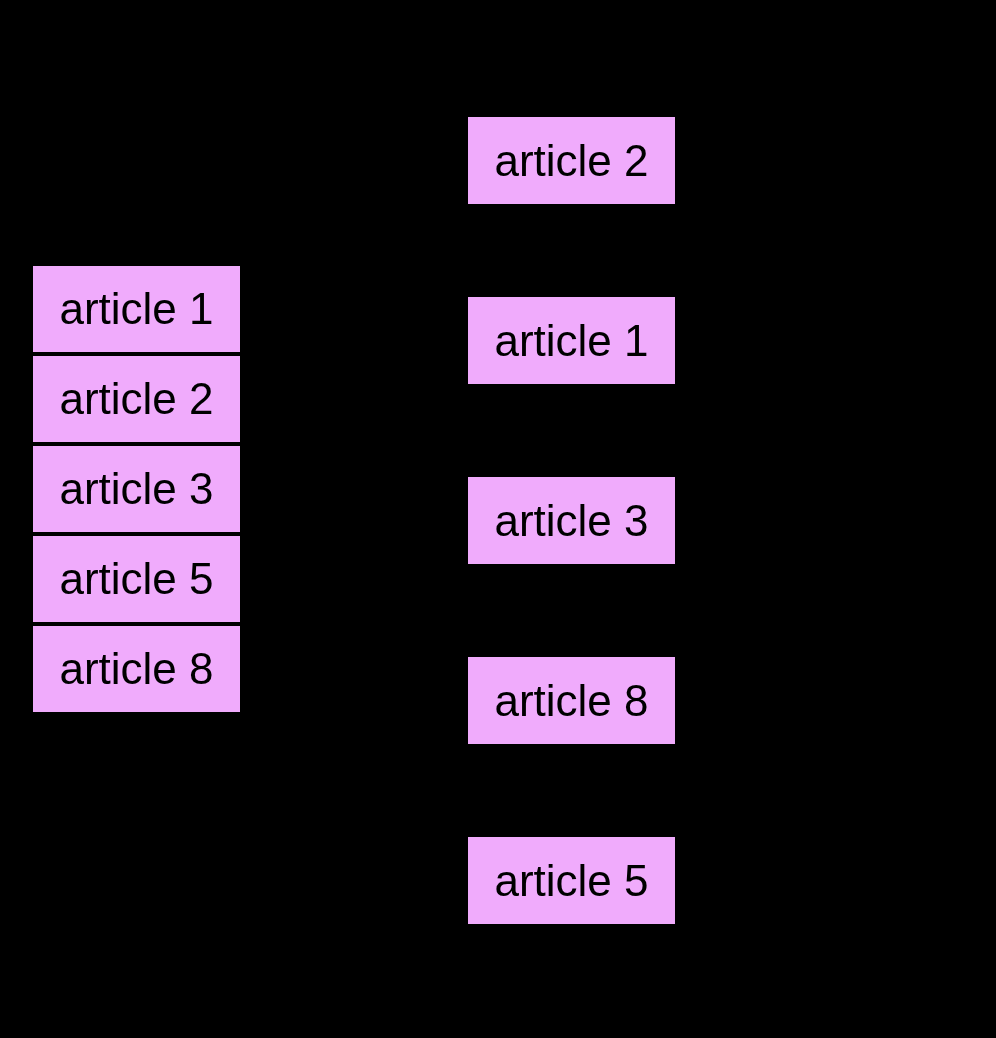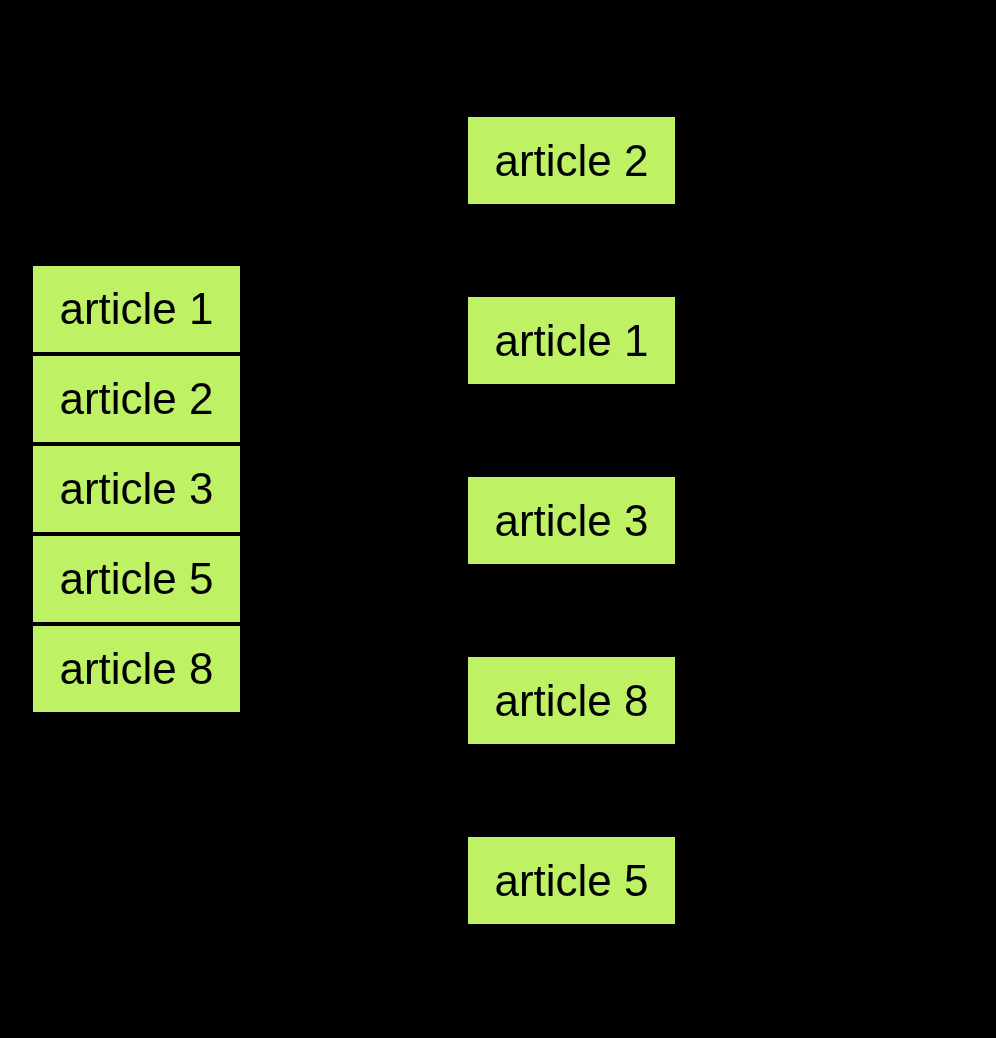--- a/index.html
+++ b/index.html
@@ -18,21 +18,21 @@
     position: absolute;
     left: 0;
     top: 0;
     width: 996px;
     height: 1038px;
     background: #000000;
   }
   .box {
     width: 207px;
     height: 86px;
-    background: #bef264;
+    background: #f0abfc;
     color: #000000;
     display: flex;
     align-items: center;
     justify-content: center;
     font-size: 44px;
     line-height: 1;
     white-space: nowrap;
   }
   .stacked-list {
     position: absolute;

